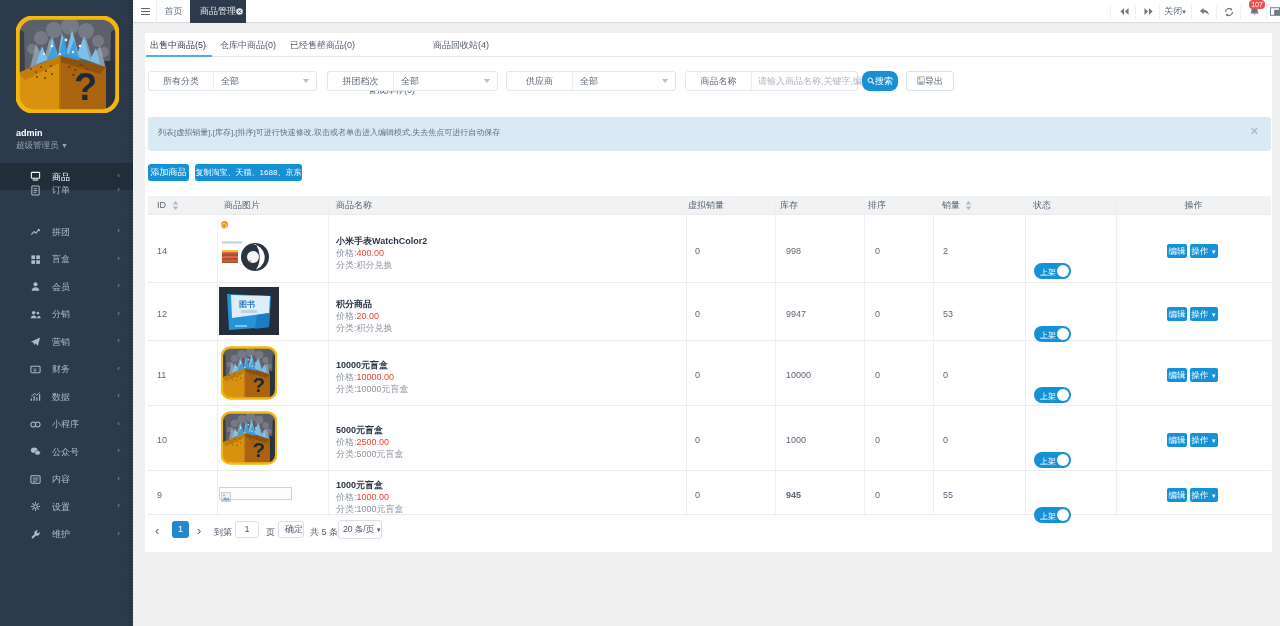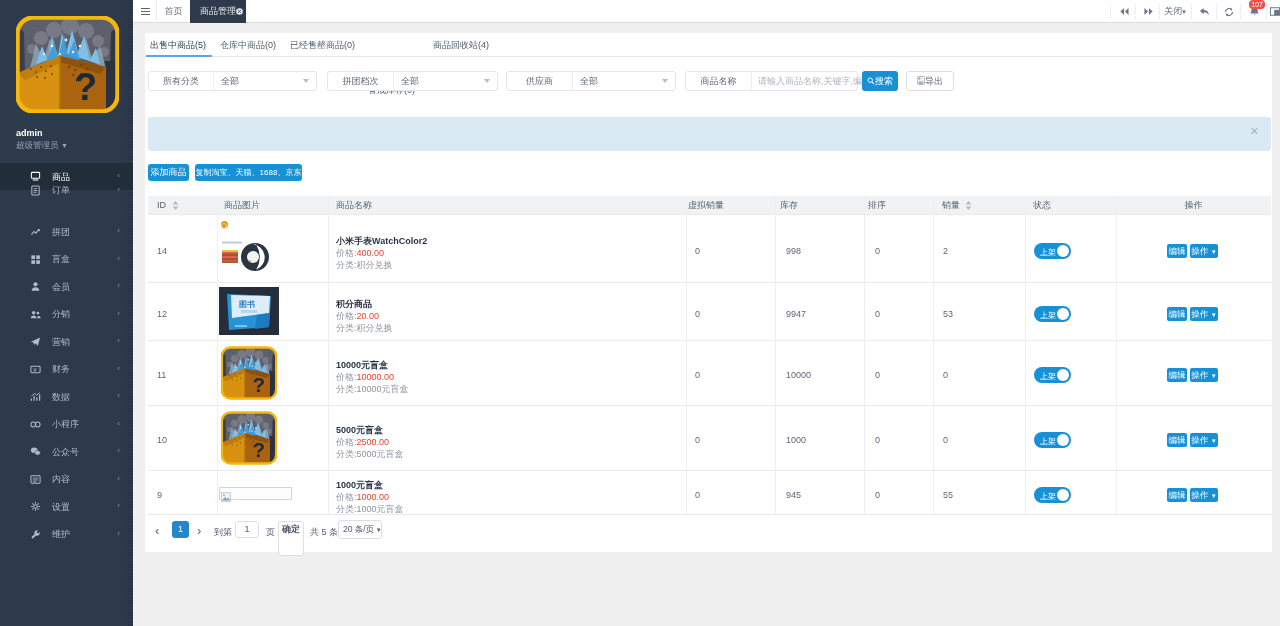--- a/index.html
+++ b/index.html
@@ -39,21 +39,21 @@
   .btn-ghost{background:#fff;border:1px solid #dcdfe5;color:#555e6d;}
   
   .alert{left:148px;top:117px;width:1123px;height:34px;background:#d9eaf5;border-radius:3px;}
   .alert .atx{position:absolute;left:10px;top:10px;font-size:8px;color:#61707f;}
   .alert .ax{position:absolute;right:12px;top:8px;font-size:11px;color:#9fb2bd;}
   
   .th{top:196px;height:18px;line-height:18px;background:#f1f2f3;font-size:9px;color:#59626f;}
   .tline{left:148px;width:1123px;height:0;border-top:1px solid #e8eaec;}
   .vline{width:0;border-left:1px solid #edf0f2;}
   .cell{font-size:9px;color:#5d6777;}
-  .toggle{width:37px;height:16px;border-radius:9px;background:#1791d6;}
+  .toggle{width:37px;height:16px;border-radius:9px;background:#1791d6;margin-top:20px;}
   .toggle .tg-tx{position:absolute;left:6px;top:3.5px;font-size:8px;color:#fff;}
   .toggle .tg-dot{position:absolute;right:2px;top:2px;width:12px;height:12px;border-radius:50%;background:#fff;}
   .rbtn{height:14px;line-height:14px;border-radius:2px;background:#1791d6;color:#fff;font-size:8.5px;text-align:center;}
   .prod-t1{font-size:9px;font-weight:bold;color:#2a3446;}
   .prod-t2{font-size:9px;color:#8b93a0;}
   .red{color:#e8442e;}
   
   .pgc{font-size:9px;color:#515a6e;}
   .pg-box{box-sizing:border-box;border:1px solid #dcdee2;border-radius:3px;background:#fff;}
   
@@ -337,36 +337,37 @@
       <span class="lab" style="width:65px;">供应商</span>
       <span class="div" style="left:65px;"></span>
       <span class="val" style="left:73px;">全部</span>
       <span class="caret" style="right:7px;"></span>
     </div>
     <div class="abs fbox" style="left:685px;width:173px;">
       <span class="lab" style="width:65px;">商品名称</span>
       <span class="div" style="left:65px;"></span>
       <span class="val" style="left:72px;color:#aeb5bf;">请输入商品名称,关键字,编</span>
     </div>
-    <div class="abs btn btn-blue" style="left:862px;top:71px;width:36px;height:20px;line-height:20px;">
+    <div class="abs btn btn-blue" style="left:862px;top:71px;width:36px;height:20px;line-height:20px;border-radius:8px;">
       <svg width="8" height="8" viewBox="0 0 10 10" style="vertical-align:-1px;">
           <circle cx="4" cy="4" r="2.8" fill="none" stroke="#fff" stroke-width="1.2"></circle>
           <path d="M6.2 6.2L9 9" stroke="#fff" stroke-width="1.3"></path>
         </svg>搜索
     </div>
     <div class="abs btn btn-ghost" style="left:906px;top:71px;width:48px;height:20px;line-height:18px;text-align:center;">
       <svg width="8" height="9" viewBox="0 0 9 10" style="vertical-align:-1px;">
           <rect x="0.5" y="0.5" width="8" height="9" rx="1" fill="#eceff3" stroke="#9aa4b0" stroke-width="0.8"></rect>
           <circle cx="2.6" cy="2.8" r="1.2" fill="#e08b1e"></circle>
           <path d="M2 6.8h5M2 8.2h5" stroke="#6b7684" stroke-width="0.8"></path>
         </svg>导出
     </div>
   </div>
 
   <div class="abs alert">
+    <div class="atx">列表[虚拟销量],[库存],[排序]可进行快速修改,双击或者单击进入编辑模式,失去焦点可进行自动保存</div>
     <div class="ax">✕</div>
   </div>
 
   <div class="abs btn btn-blue" style="left:148px;top:164px;width:41px;height:17px;line-height:17px;">添加商品</div>
   <div class="abs btn btn-blue" style="left:195px;top:164px;width:107px;height:17px;line-height:17px;font-size:8px;">复制淘宝、天猫、1688、京东</div>
 
   <div id="table">
 
     <div class="abs th" style="left:148px;top:196px;width:1123px;"></div>
     <div class="abs" style="left:157px;top:196px;height:18px;line-height:18px;font-size:9px;color:#59626f;">ID</div>
@@ -503,36 +504,36 @@
         <svg width="10" height="10" viewBox="0 0 10 10" style="margin:0.5px;">
             <rect x="0.5" y="0.5" width="9" height="9" fill="#eef3f6" stroke="#b9c6cf" stroke-width="0.8"></rect>
             <circle cx="3" cy="3.2" r="1" fill="#9fb4c0"></circle>
             <path d="M1 8.5L4 5l2 2 1.5-1.5L9 8.5z" fill="#8aa0ad"></path>
           </svg>
       </div>
       <div class="abs prod-t1" style="left:336px;top:479px;">1000元盲盒</div>
       <div class="abs prod-t2" style="left:336px;top:491px;">价格:<span class="red">1000.00</span></div>
       <div class="abs prod-t2" style="left:336px;top:503px;">分类:1000元盲盒</div>
       <div class="abs cell" style="left:695px;top:490px;">0</div>
-      <div class="abs cell" style="left:786px;top:490px;">945</div>
+      <div class="abs cell" style="left:786px;top:490px;font-weight:bold;">945</div>
       <div class="abs cell" style="left:875px;top:490px;">0</div>
       <div class="abs cell" style="left:943px;top:490px;">55</div>
       <div class="abs toggle" style="left:1034px;top:487px;">
           <span class="tg-tx">上架</span>
           <span class="tg-dot"></span>
         </div>
       <div class="abs rbtn" style="left:1167px;top:488px;width:20px;">编辑</div>
       <div class="abs rbtn" style="left:1190px;top:488px;width:28px;">操作 <span style="font-size:6px;">▼</span></div>
     </div>
   </div>
   <div id="pagination">
     <div class="abs pgc" style="left:155px;top:523px;font-size:13px;color:#5b6576;">‹</div>
     <div class="abs" style="left:172px;top:521px;width:17px;height:17px;border-radius:3px;background:#2387cd;color:#fff;font-size:9px;line-height:17px;text-align:center;">1</div>
     <div class="abs pgc" style="left:197px;top:523px;font-size:13px;color:#5b6576;">›</div>
     <div class="abs pgc" style="left:214px;top:526px;">到第</div>
     <div class="abs pg-box" style="left:235px;top:521px;width:24px;height:17px;line-height:15px;text-align:center;font-size:9px;color:#515a6e;">1</div>
     <div class="abs pgc" style="left:266px;top:526px;">页</div>
-    <div class="abs pg-box" style="left:278px;top:521px;width:26px;height:35px;line-height:15px;text-align:center;font-size:9px;color:#515a6e;font-weight:bold;">确定</div>
+    <div class="abs pg-box" style="left:278px;top:521px;width:26px;height:17px;line-height:15px;text-align:right;font-size:9px;color:#515a6e;">确定</div>
     <div class="abs pgc" style="left:310px;top:526px;">共 5 条</div>
     <div class="abs pg-box" style="left:338px;top:520px;width:44px;height:19px;line-height:17px;font-size:8.5px;color:#515a6e;white-space:nowrap;"><span style="margin-left:4px;">20 条/页</span><span style="font-size:6px;"> ▼</span></div>
   </div>
 
 </div>
 
 </body></html>

